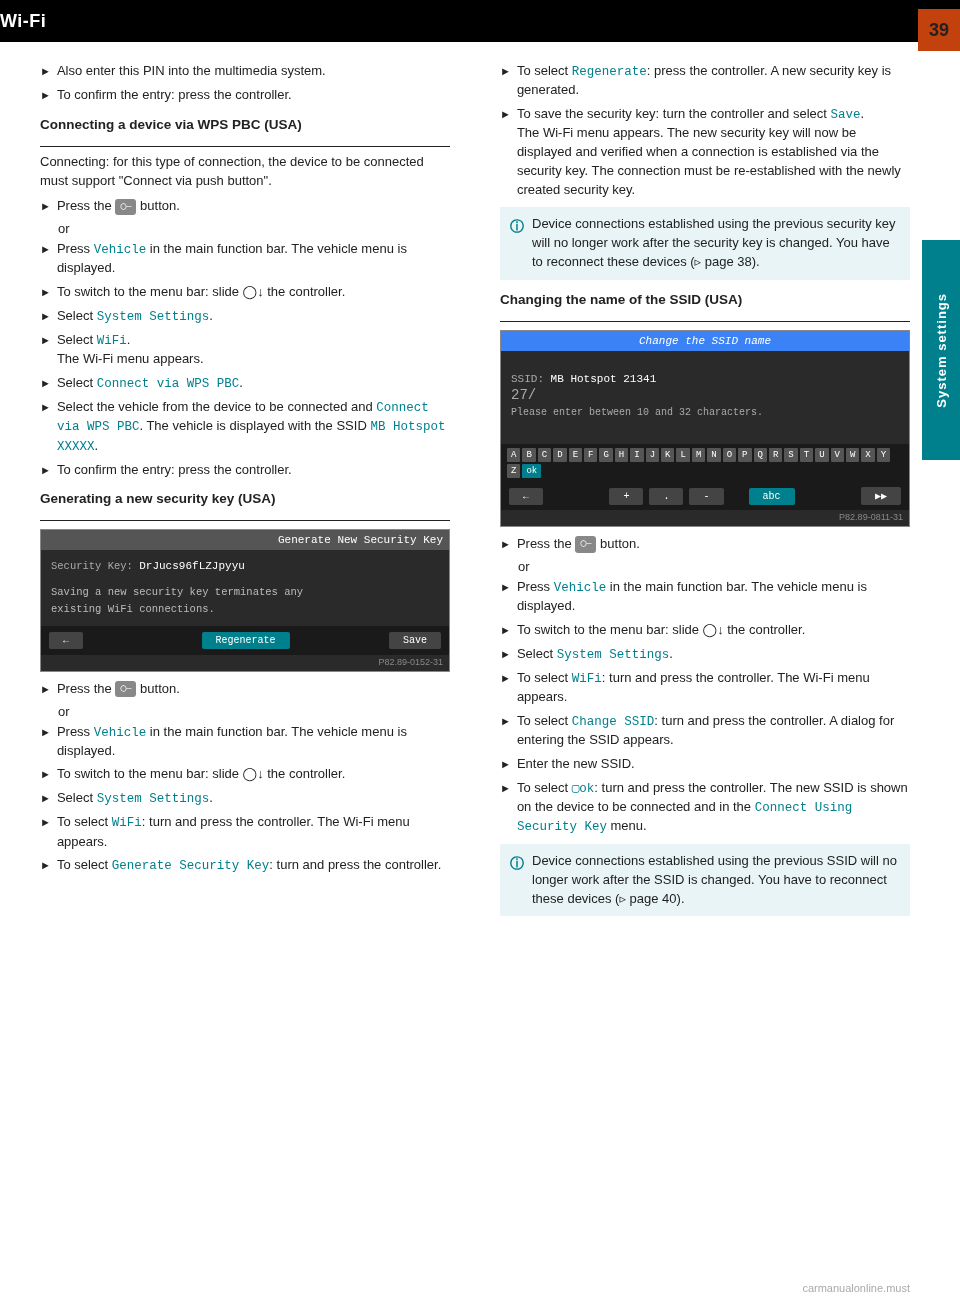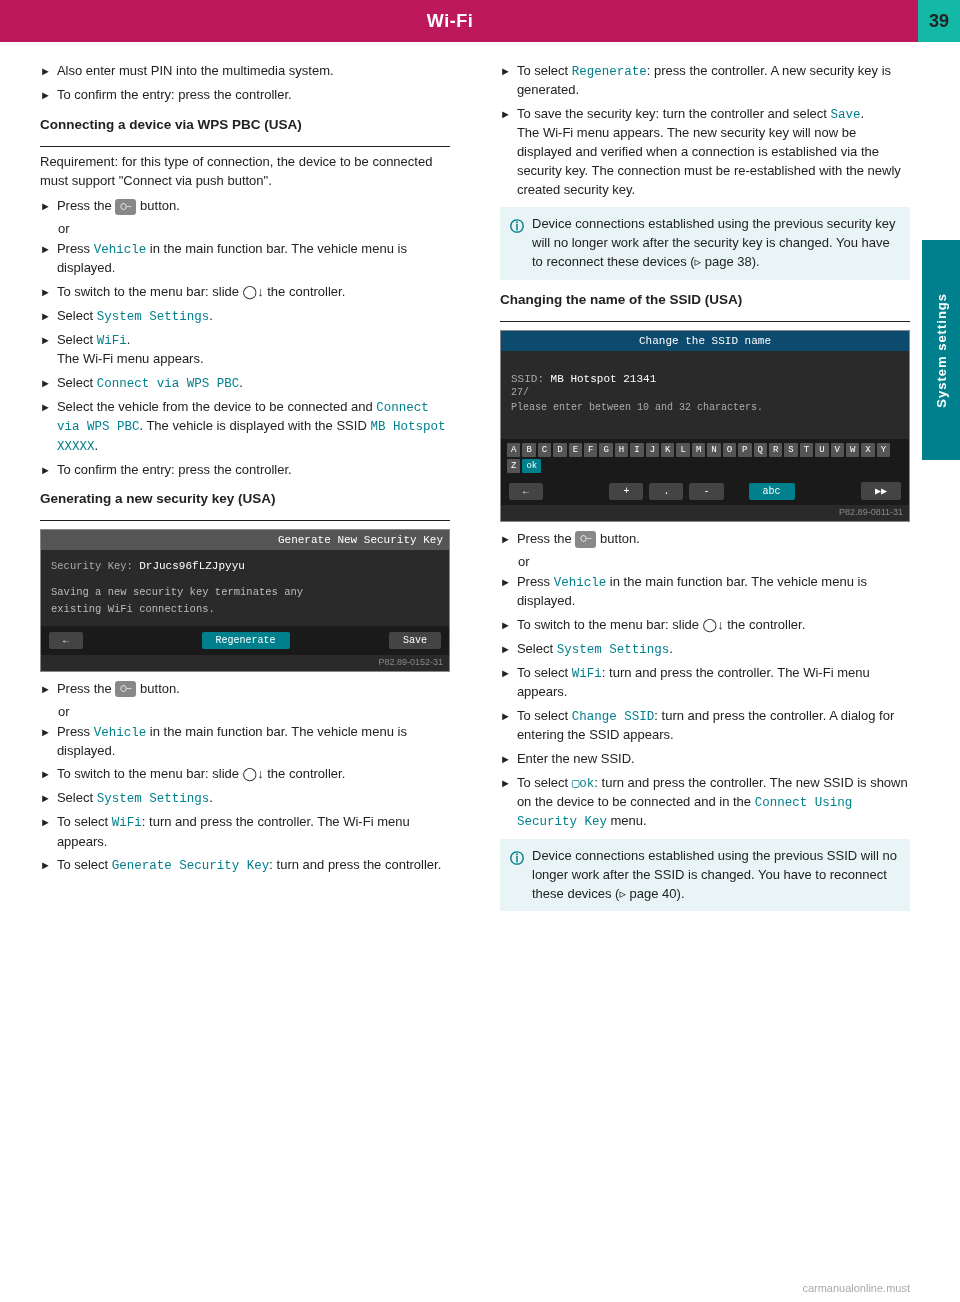--- a/index.html
+++ b/index.html
@@ -8,45 +8,45 @@
       min-height: 1302px;
       background: #fff;
       font-family: Arial, Helvetica, sans-serif;
       font-size: 13px;
       color: #222;
       position: relative;
     }
 
     
     .header-bar {
-      background: #be185d;
+      background: #000000;
       height: 42px;
       display: flex;
       align-items: center;
-      justify-content: center;
+      justify-content: flex-start;
       padding-right: 60px;
     }
     .header-title {
       color: #fff;
       font-size: 18px;
       font-weight: bold;
       letter-spacing: 0.5px;
     }
     .page-number-box {
-      background: #14b8a6;
+      background: #c2410c;
       color: #222;
       font-size: 18px;
       font-weight: bold;
       width: 42px;
       height: 42px;
       display: flex;
       align-items: center;
       justify-content: center;
       position: absolute;
-      top: 0;
+      top: 9px;
       right: 0;
     }
 
     
     .side-tab {
       position: absolute;
       right: 0;
       top: 240px;
       width: 38px;
       background: #007f8c;
@@ -200,26 +200,27 @@
     }
 
     
     .ssid-screenshot-box {
       border: 1px solid #888;
       background: #2a2a2a;
       margin: 8px 0;
       overflow: hidden;
     }
     .ssid-title-bar {
-      background: #0c4a6e;
+      background: #3b82f6;
       color: #fff;
       text-align: center;
       font-size: 11px;
       padding: 4px 6px;
       font-family: 'Courier New', Courier, monospace;
+      font-style: italic;
     }
     .ssid-body {
       padding: 22px 10px;
       font-family: 'Courier New', Courier, monospace;
       font-size: 11px;
       color: #ccc;
     }
     .ssid-value {
       color: #fff;
     }
@@ -287,29 +288,29 @@
 <div class="side-tab">
   <span class="side-tab-text">System settings</span>
 </div>
 
 <div class="main-content">
 
   <div class="col-left">
 
     <div class="bullet-item">
       <span class="bullet-arrow">►</span>
-      <span class="bullet-text">Also enter must PIN into the multimedia system.</span>
+      <span class="bullet-text">Also enter this PIN into the multimedia system.</span>
     </div>
     <div class="bullet-item">
       <span class="bullet-arrow">►</span>
       <span class="bullet-text">To confirm the entry: press the controller.</span>
     </div>
 
     <div class="section-heading">Connecting a device via WPS PBC (USA)</div>
-    <div class="paragraph">Requirement: for this type of connection, the device to be connected must support "Connect via push button".</div>
+    <div class="paragraph">Connecting: for this type of connection, the device to be connected must support "Connect via push button".</div>
 
     <div class="bullet-item">
       <span class="bullet-arrow">►</span>
       <span class="bullet-text">Press the <span class="controller-icon">◯⎯</span> button.</span>
     </div>
     <div style="margin-left:18px;margin-bottom:4px;">or</div>
     <div class="bullet-item">
       <span class="bullet-arrow">►</span>
       <span class="bullet-text">Press <span class="code">Vehicle</span> in the main function bar. The vehicle menu is displayed.</span>
     </div>
@@ -399,21 +400,21 @@
       <span class="info-icon">ⓘ</span>
       <span class="info-text">Device connections established using the previous security key will no longer work after the security key is changed. You have to reconnect these devices (▹ page 38).</span>
     </div>
 
     <div class="section-heading">Changing the name of the SSID (USA)</div>
 
     <div class="ssid-screenshot-box">
       <div class="ssid-title-bar">Change the SSID name</div>
       <div class="ssid-body">
         <div><span style="color:#aaa;">SSID: </span><span class="ssid-value">MB Hotspot 21341</span></div>
-        <div style="color:#aaa;font-size:10px;margin-top:2px;">27/</div>
+        <div style="color:#aaa;font-size:14px;margin-top:2px;">27/</div>
         <div class="ssid-hint">Please enter between 10 and 32 characters.</div>
       </div>
       <div class="ssid-keyboard">
         <span class="ssid-key">A</span>
           <span class="ssid-key">B</span>
           <span class="ssid-key">C</span>
           <span class="ssid-key">D</span>
           <span class="ssid-key">E</span>
           <span class="ssid-key">F</span>
           <span class="ssid-key">G</span>

